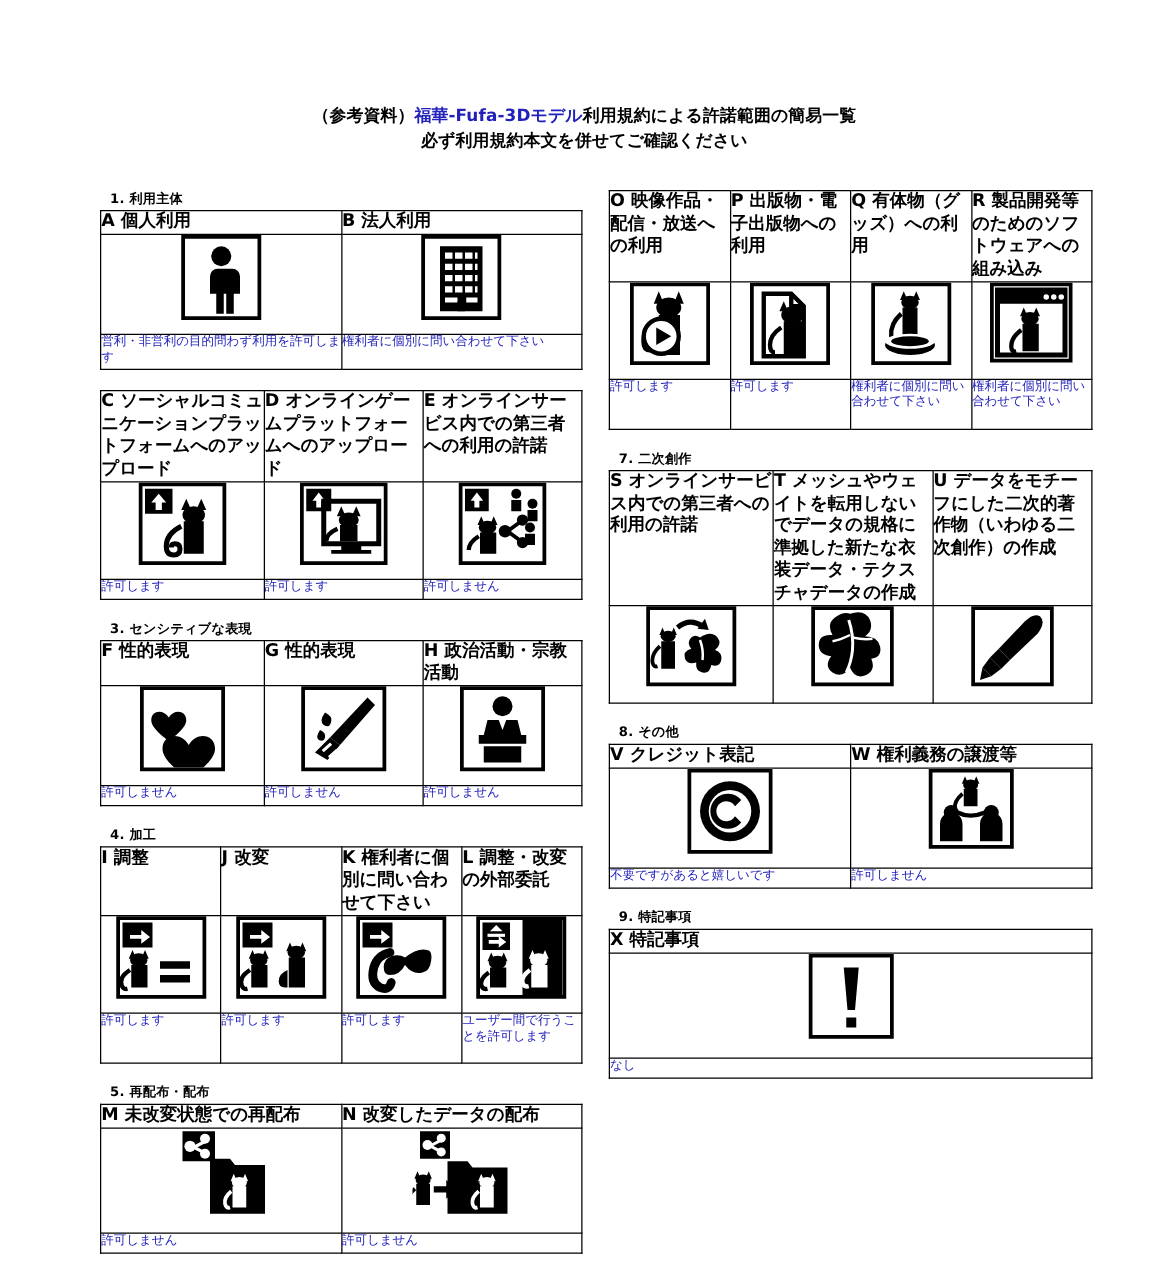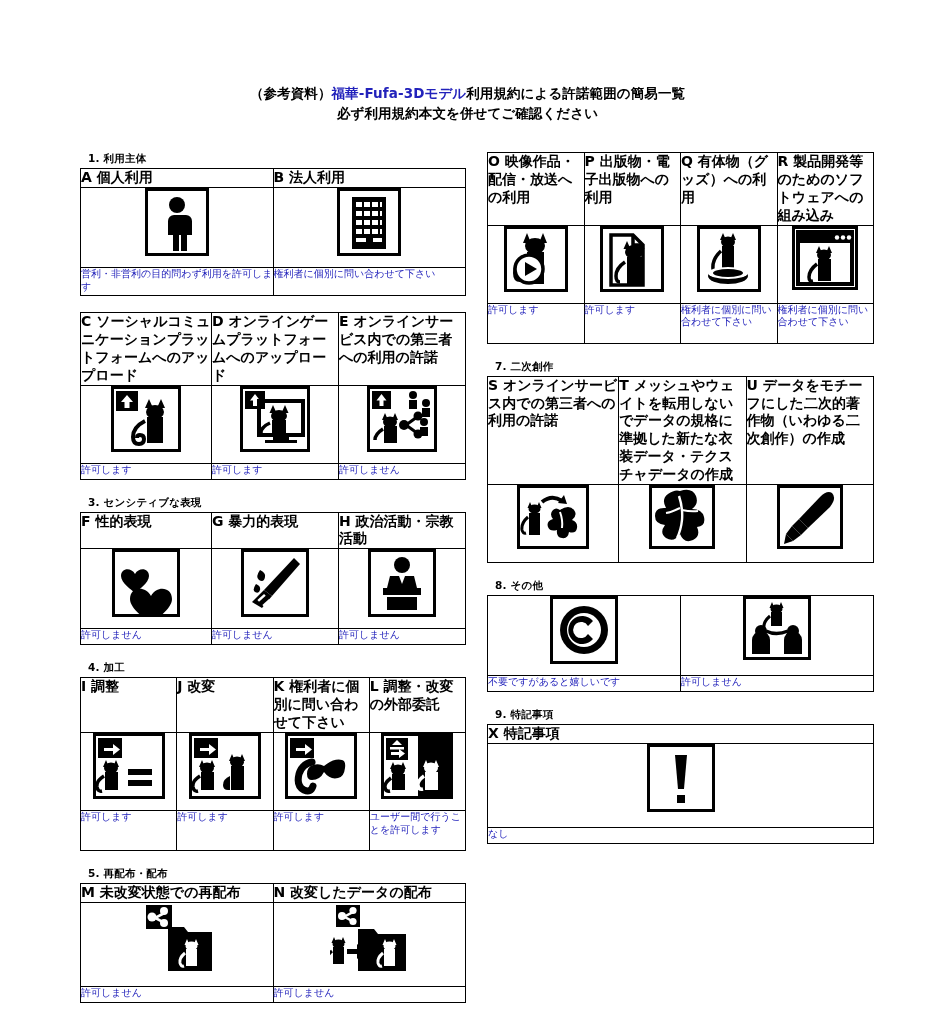--- a/index.html
+++ b/index.html
@@ -256,21 +256,21 @@
       <div class="section-heading">3. センシティブな表現</div>
       <table class="grid">
         <colgroup>
             <col style="width:34%">
             <col style="width:33%">
             <col style="width:33%">
           </colgroup>
         <tbody>
             <tr class="h-hdr-1">
           <td class="hdr">F 性的表現</td>
-          <td class="hdr">G 暴力的表現</td>
+          <td class="hdr">G 性的表現</td>
           <td class="hdr">H 政治活動・宗教活動</td>
         </tr>
         <tr class="h-icon-md">
           <td class="icon-cell">
             <span class="ibox">
               <svg width="62" height="62" viewBox="0 0 62 62">
                 <path d="M20 22 c-4 -7 -14 -6 -14 2 c0 7 11 14 14 17 c3 -3 14 -10 14 -17 c0 -8 -10 -9 -14 -2 z" fill="#000"></path>
                 <path d="M36 44 c-6 -11 -21 -9 -21 3 c0 10 16 20 21 25 c5 -5 21 -15 21 -25 c0 -12 -15 -14 -21 -3 z" fill="#000"></path>
               </svg>
             </span>
@@ -607,20 +607,24 @@
     </div>
 
     <div class="section">
       <div class="section-heading">8. その他</div>
       <table class="grid">
         <colgroup>
             <col style="width:50%">
             <col style="width:50%">
           </colgroup>
         <tbody>
+            <tr class="h-hdr-1">
+          <td class="hdr">V クレジット表記</td>
+          <td class="hdr">W 権利義務の譲渡等</td>
+        </tr>
         <tr class="h-icon-md">
           <td class="icon-cell">
             <span class="ibox">
               <svg width="62" height="62" viewBox="0 0 62 62">
                 <circle cx="31" cy="31" r="24" fill="#000"></circle>
                 <circle cx="31" cy="31" r="17" fill="#fff"></circle>
                 <path d="M40 22 a14 14 0 1 0 0 18 l-5 -5 a8 8 0 1 1 0 -8 z" fill="#000"></path>
               </svg>
             </span>
           </td>

